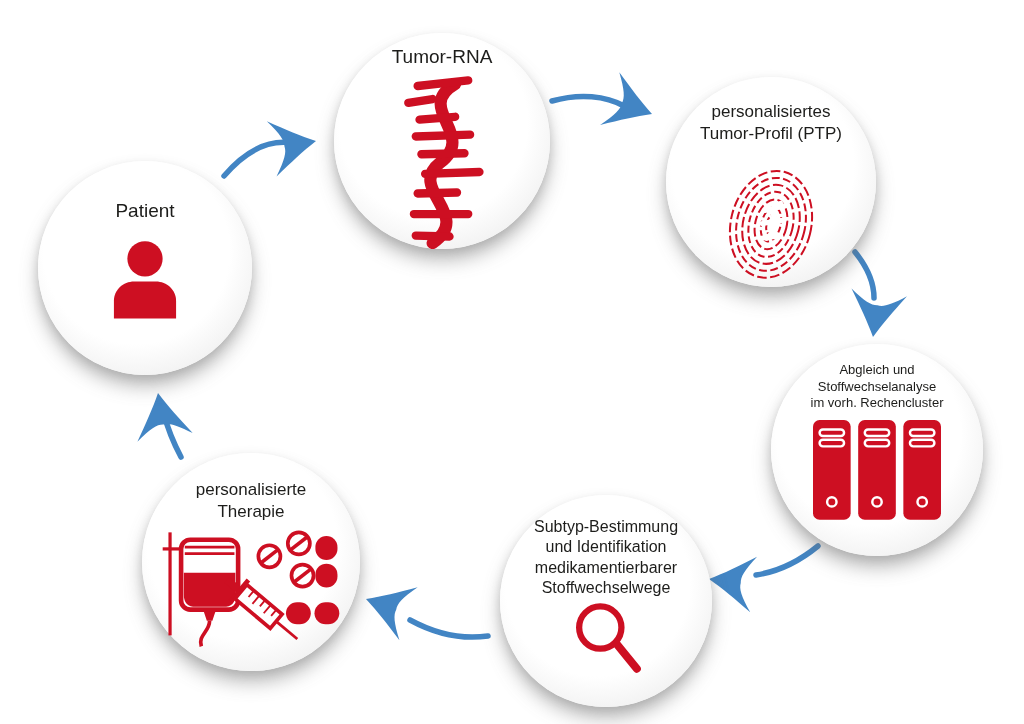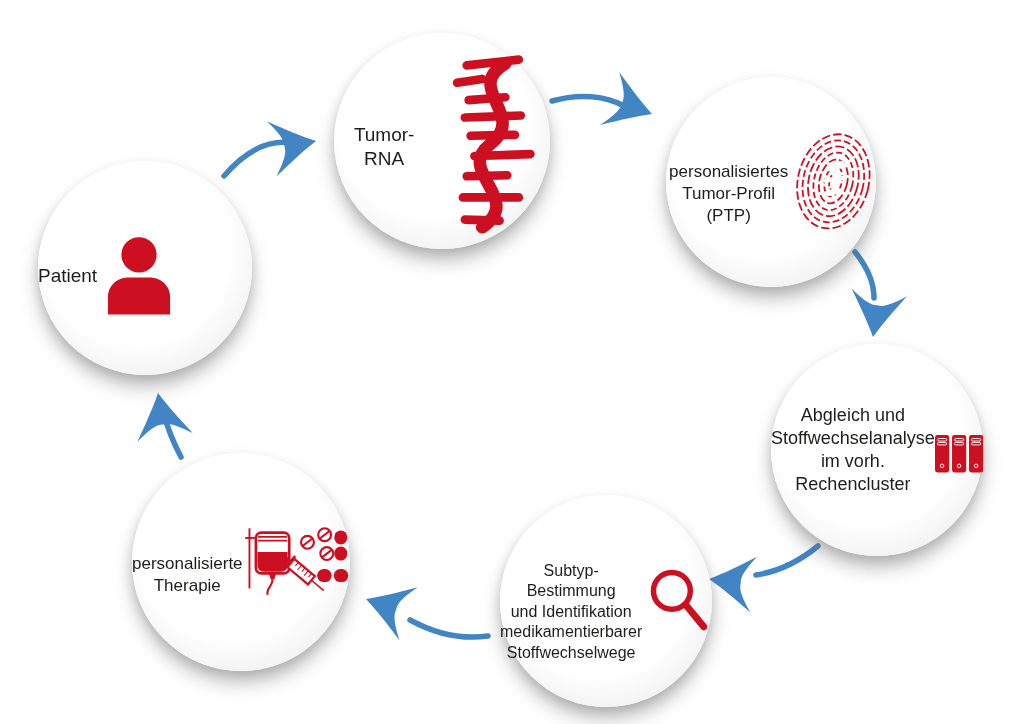--- a/index.html
+++ b/index.html
@@ -8,37 +8,37 @@
     --text:#1d1d1b;
   }
   html,body{margin:0;padding:0;background:#ffffff;}
   body{width:1024px;height:724px;font-family:"Liberation Sans",sans-serif;}
   .stage{position:relative;width:1024px;height:724px;background:#fff;overflow:hidden;}
 
   .node{
     position:absolute;border-radius:50%;
     background:radial-gradient(circle at 46% 42%, #ffffff 55%, #f4f4f4 73%, #e7e7e7 87%, #d7d7d7 100%);
     box-shadow:0 12px 18px rgba(105,105,105,.42), 0 4px 8px rgba(130,130,130,.25);
-    display:flex;flex-direction:row;align-items:center;
+    display:flex;flex-direction:column;align-items:center;
   }
   .node-label{
     white-space:pre-line;text-align:center;color:var(--text);
     line-height:1.28;font-size:17px;
   }
   #node-patient   {left:38px;  top:161px; width:214px; height:214px;}
   #node-tumorrna  {left:334px; top:33px;  width:216px; height:216px;}
   #node-ptp       {left:666px; top:77px;  width:210px; height:210px;justify-content:space-between;}
   #node-cluster   {left:771px; top:344px; width:212px; height:212px;}
   #node-subtyp    {left:500px; top:495px; width:212px; height:212px;}
-  #node-therapie  {left:132px; top:453px; width:218px; height:218px;}
-
-  #node-patient  .node-label{margin-top:16px;font-size:19px;}
+  #node-therapie  {left:142px; top:453px; width:218px; height:218px;}
+
+  #node-patient  .node-label{margin-top:38px;font-size:19px;}
   #node-tumorrna .node-label{margin-top:12px;font-size:19px;}
   #node-ptp      .node-label{margin-top:24px;font-size:17px;}
-  #node-cluster  .node-label{font-size:18px;}
+  #node-cluster  .node-label{margin-top:18px;font-size:13px;}
   #node-subtyp   .node-label{margin-top:22px;font-size:16px;}
   #node-therapie .node-label{margin-top:26px;font-size:17px;}
 
   .icon{display:block;}
   #node-patient  .icon{width:84px;  margin-top:14px;}
   #node-tumorrna .icon{width:116px; margin-top:2px;}
   #node-ptp      .icon{width:96px;  margin-top:2px;}
   #node-cluster  .icon{width:128px; margin-top:8px;}
   #node-subtyp   .icon{width:80px;  margin-top:0px;}
   #node-therapie .icon{width:184px; margin-top:2px;}

